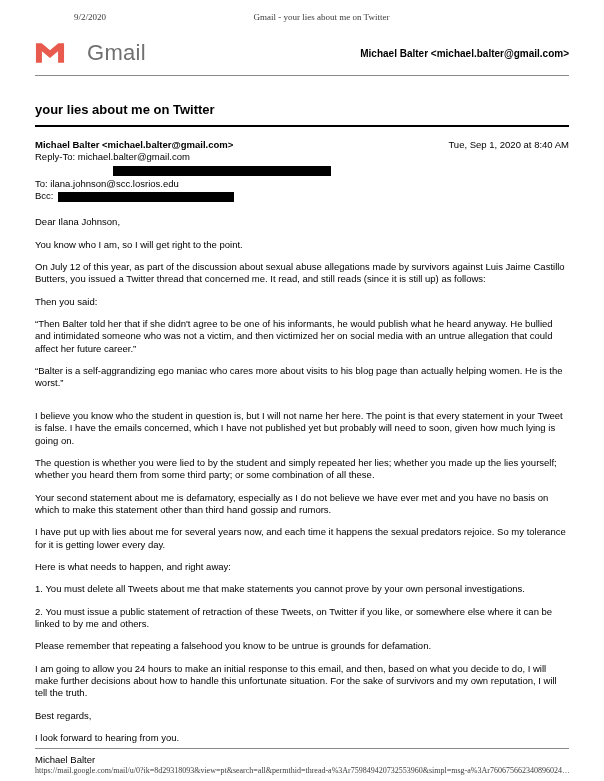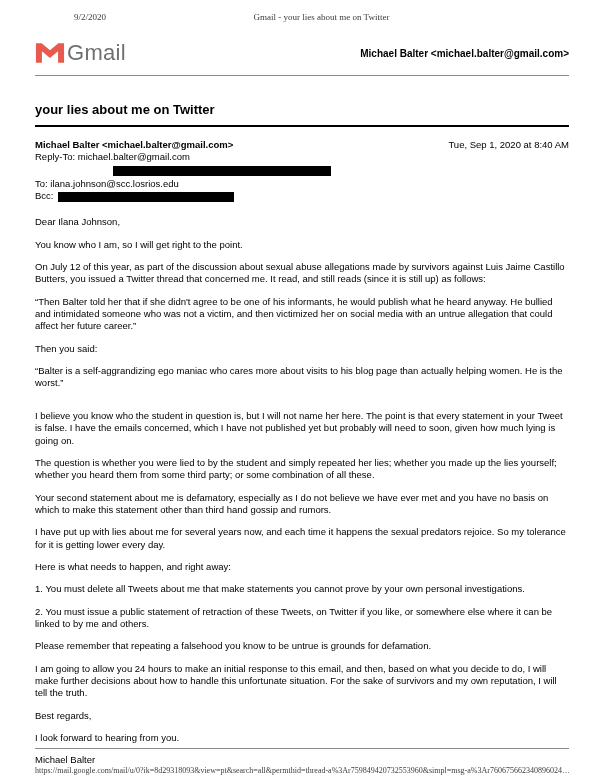--- a/index.html
+++ b/index.html
@@ -12,21 +12,21 @@
   .print-header {
     display:flex; align-items:flex-start;
     font-family:"Liberation Serif", serif; font-size:9px; color:#3c3c3c;
   }
   .ph-left { width:130px;padding-left:39px; }
   .ph-center { flex:1; text-align:center; }
   .ph-right { width:130px; }
 
   
   .gmail-row { display:flex; align-items:center; justify-content:space-between; margin-top:18px; margin-bottom:9px; }
-  .brand { display:flex; align-items:center; gap:2px; }
+  .brand { display:flex; align-items:center; gap:22px; }
   .brand svg { width:30px; height:22px; display:block; }
   .brand-text { font-size:22px; color:#707070; letter-spacing:0.3px; }
   .account { font-size:10px; font-weight:bold; }
 
   .rule { border:none; border-top:1px solid #8a8a8a; margin:0; }
   .subject { font-size:13px; font-weight:bold; margin:26px 0 8px 0; }
   .subject-rule { border:none; border-top:2px solid #000; margin:0; }
 
   
   .msg-header { display:flex; justify-content:space-between; align-items:flex-start; margin-top:12px; font-size:9.5px; line-height:1.3; }
@@ -86,22 +86,22 @@
         <span>Bcc:</span><span class="redaction bar2"></span>
       </div>
     </div>
     <div class="msg-date">Tue, Sep 1, 2020 at 8:40 AM</div>
   </div>
 
   <div class="body">
     <p>Dear Ilana Johnson,</p>
     <p>You know who I am, so I will get right to the point.</p>
     <p>On July 12 of this year, as part of the discussion about sexual abuse allegations made by survivors against Luis Jaime Castillo Butters, you issued a Twitter thread that concerned me. It read, and still reads (since it is still up) as follows:</p>
+    <p>Then you said:</p>
     <p>“Then Balter told her that if she didn't agree to be one of his informants, he would publish what he heard anyway. He bullied and intimidated someone who was not a victim, and then victimized her on social media with an untrue allegation that could affect her future career.”</p>
-    <p>Then you said:</p>
     <p class="extra-gap">“Balter is a self-aggrandizing ego maniac who cares more about visits to his blog page than actually helping women. He is the worst.”</p>
     <p>I believe you know who the student in question is, but I will not name her here. The point is that every statement in your Tweet is false. I have the emails concerned, which I have not published yet but probably will need to soon, given how much lying is going on.</p>
     <p>The question is whether you were lied to by the student and simply repeated her lies; whether you made up the lies yourself; whether you heard them from some third party; or some combination of all these.</p>
     <p>Your second statement about me is defamatory, especially as I do not believe we have ever met and you have no basis on which to make this statement other than third hand gossip and rumors.</p>
     <p>I have put up with lies about me for several years now, and each time it happens the sexual predators rejoice. So my tolerance for it is getting lower every day.</p>
     <p>Here is what needs to happen, and right away:</p>
     <p>1. You must delete all Tweets about me that make statements you cannot prove by your own personal investigations.</p>
     <p>2. You must issue a public statement of retraction of these Tweets, on Twitter if you like, or somewhere else where it can be linked to by me and others.</p>
     <p>Please remember that repeating a falsehood you know to be untrue is grounds for defamation.</p>
     <p>I am going to allow you 24 hours to make an initial response to this email, and then, based on what you decide to do, I will make further decisions about how to handle this unfortunate situation. For the sake of survivors and my own reputation, I will tell the truth.</p>

